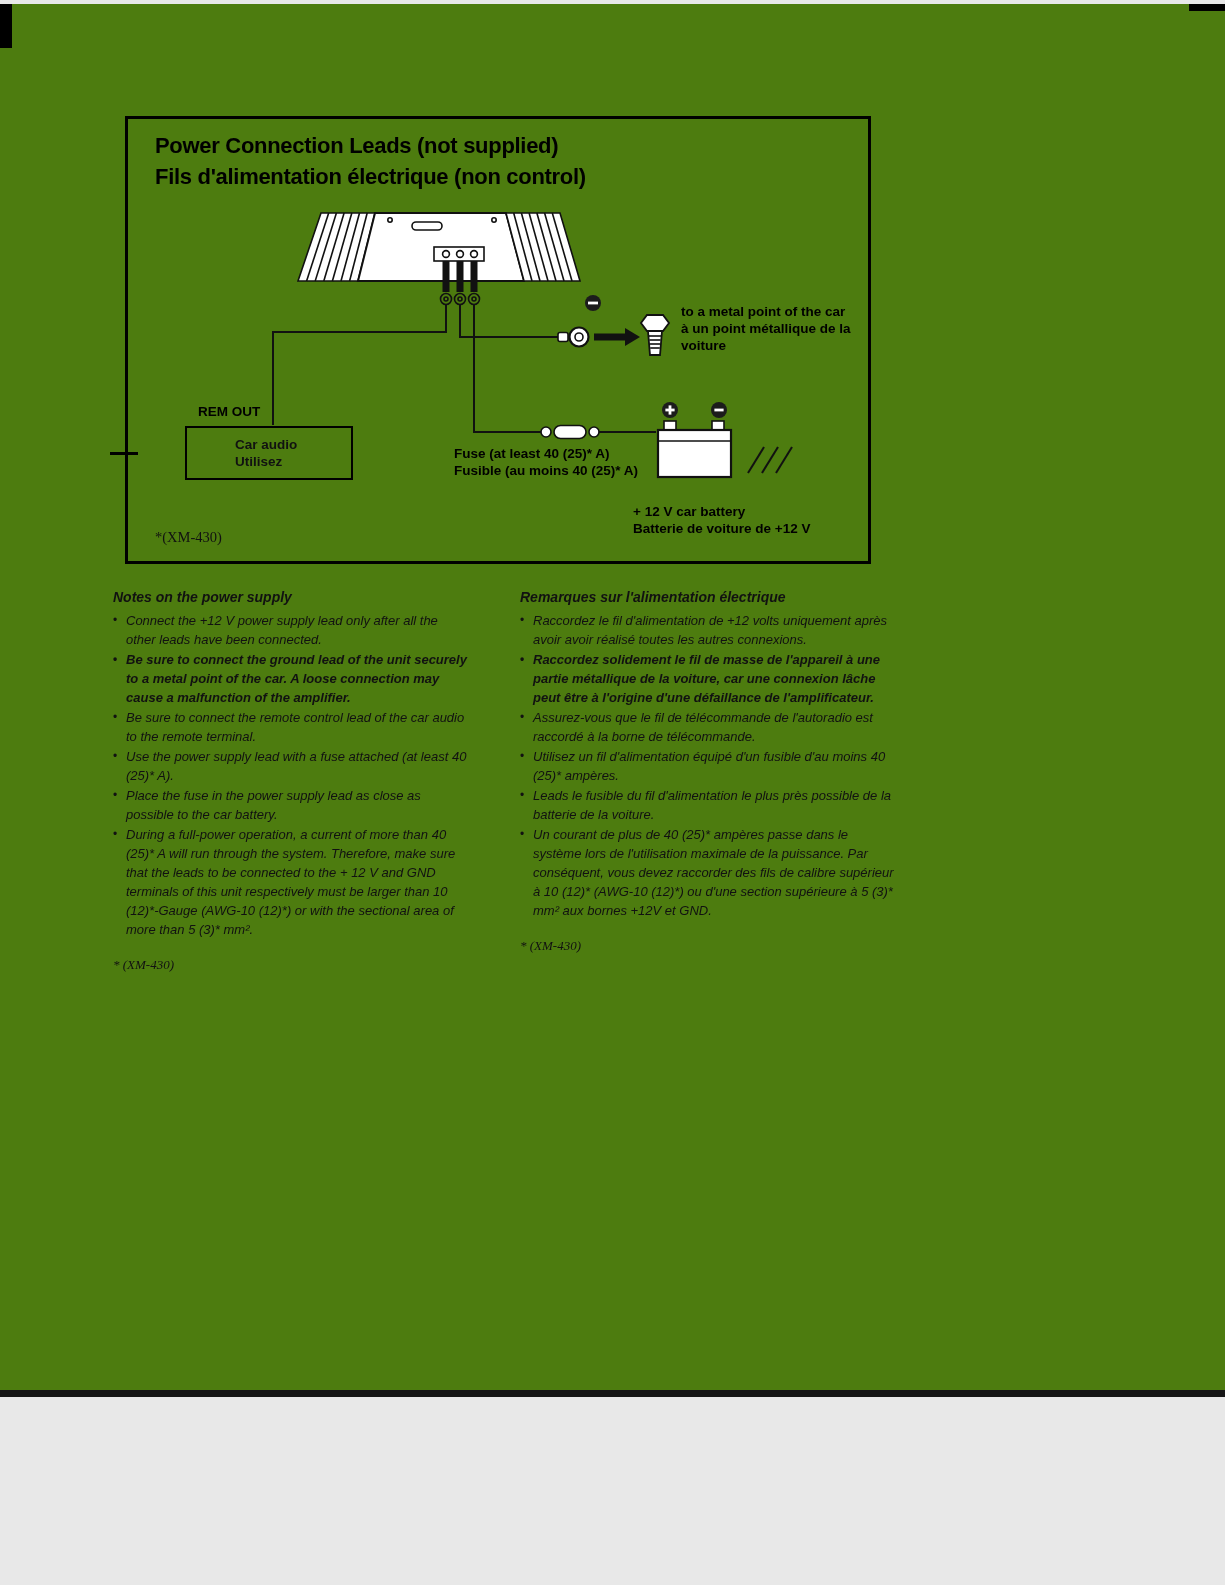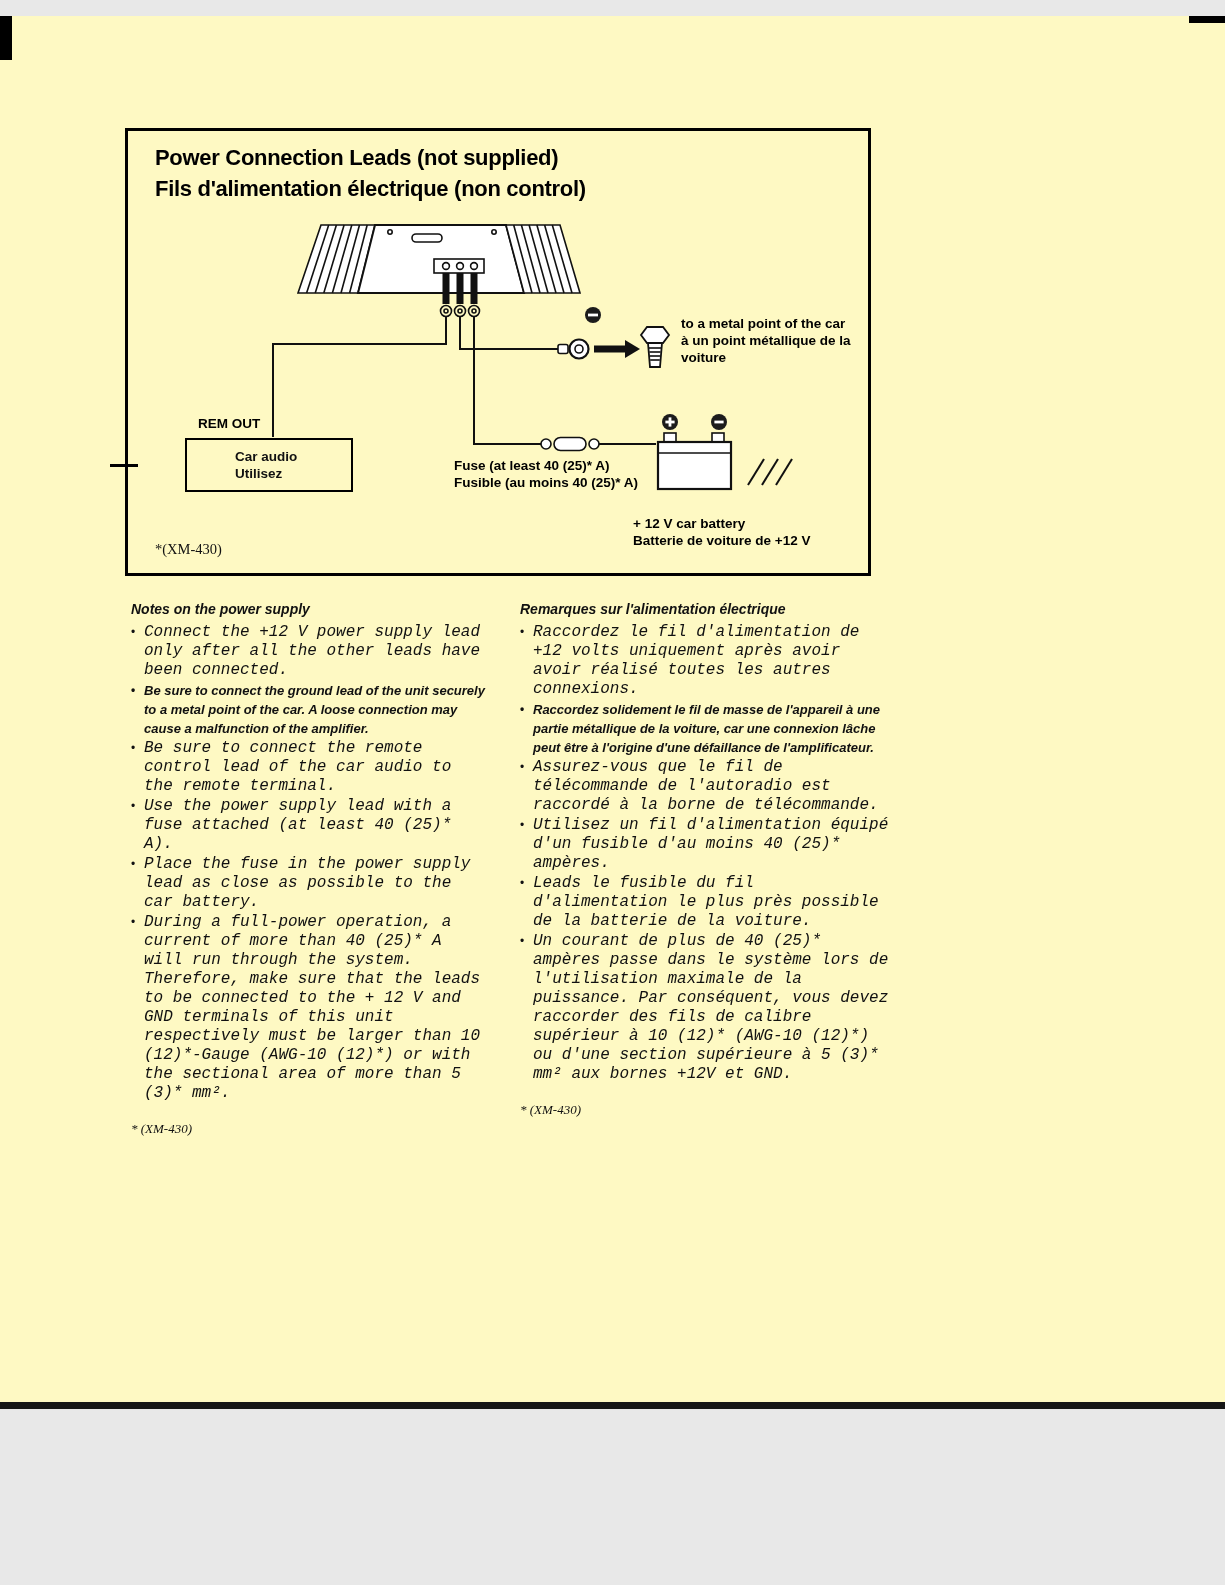--- a/index.html
+++ b/index.html
@@ -1,39 +1,39 @@
 <!DOCTYPE html>
 <html><head>
 <meta charset="utf-8">
 <style>
   html,body{margin:0;padding:0;background:#e8e8e8;}
-  .page{position:relative;width:1225px;height:1393px;background:#fef9c3;overflow:hidden;
-        font-family:"Liberation Sans",sans-serif;color:#111;margin:16px auto;}
+  .page{position:relative;width:1225px;height:1393px;background:#4d7c0f;overflow:hidden;
+        font-family:"Liberation Sans",sans-serif;color:#111;margin:4px auto;}
 
   
   .mark{position:absolute;background:#000;}
 
   
   .diagram-box{position:absolute;left:125px;top:112px;width:740px;height:442px;border:3px solid #000;}
   .box-title{position:absolute;left:27px;font-weight:bold;font-size:22px;letter-spacing:-0.3px;color:#000;white-space:nowrap;}
   .dlabel{position:absolute;font-size:13.5px;font-weight:bold;line-height:17px;color:#000;white-space:nowrap;}
   .car-box{position:absolute;left:57px;top:307px;width:168px;height:54px;border:2.5px solid #000;
            box-sizing:border-box;display:flex;flex-direction:column;justify-content:center;
            padding-left:48px;font-weight:bold;font-size:13.5px;line-height:17px;}
   .diagram-footnote{position:absolute;left:27px;top:410px;font-family:"Liberation Serif",serif;font-size:14.5px;}
   svg{position:absolute;left:0;top:0;}
 
   
   .notes-col{position:absolute;top:585px;}
-  #col-en{left:131px;width:356px;}
+  #col-en{left:113px;width:356px;}
   #col-fr{left:520px;width:376px;}
   .notes-heading{font-weight:bold;font-style:italic;font-size:14px;margin-bottom:6px;}
   .bullet{display:flex;margin-bottom:1px;}
   .dot{width:13px;flex:none;font-size:12px;line-height:19px;}
-  .bt{font-family:Liberation Mono, monospace;font-style:italic;font-size:16px;line-height:19px;}
+  .bt{font-family:Liberation Sans, sans-serif;font-style:italic;font-size:13px;line-height:19px;}
   .bullet.strong .dot{font-weight:bold;}
   .bullet.strong .bt{font-family:"Liberation Sans",sans-serif;font-weight:bold;font-size:13px;}
   .col-footnote{font-family:"Liberation Serif",serif;font-style:italic;font-size:13px;margin-top:18px;}
 
   .blue-line{position:absolute;left:115px;top:1555px;width:147px;height:3px;background:#1b35cc;}
 </style>
 </head>
 <body>
 
 <div class="page">

